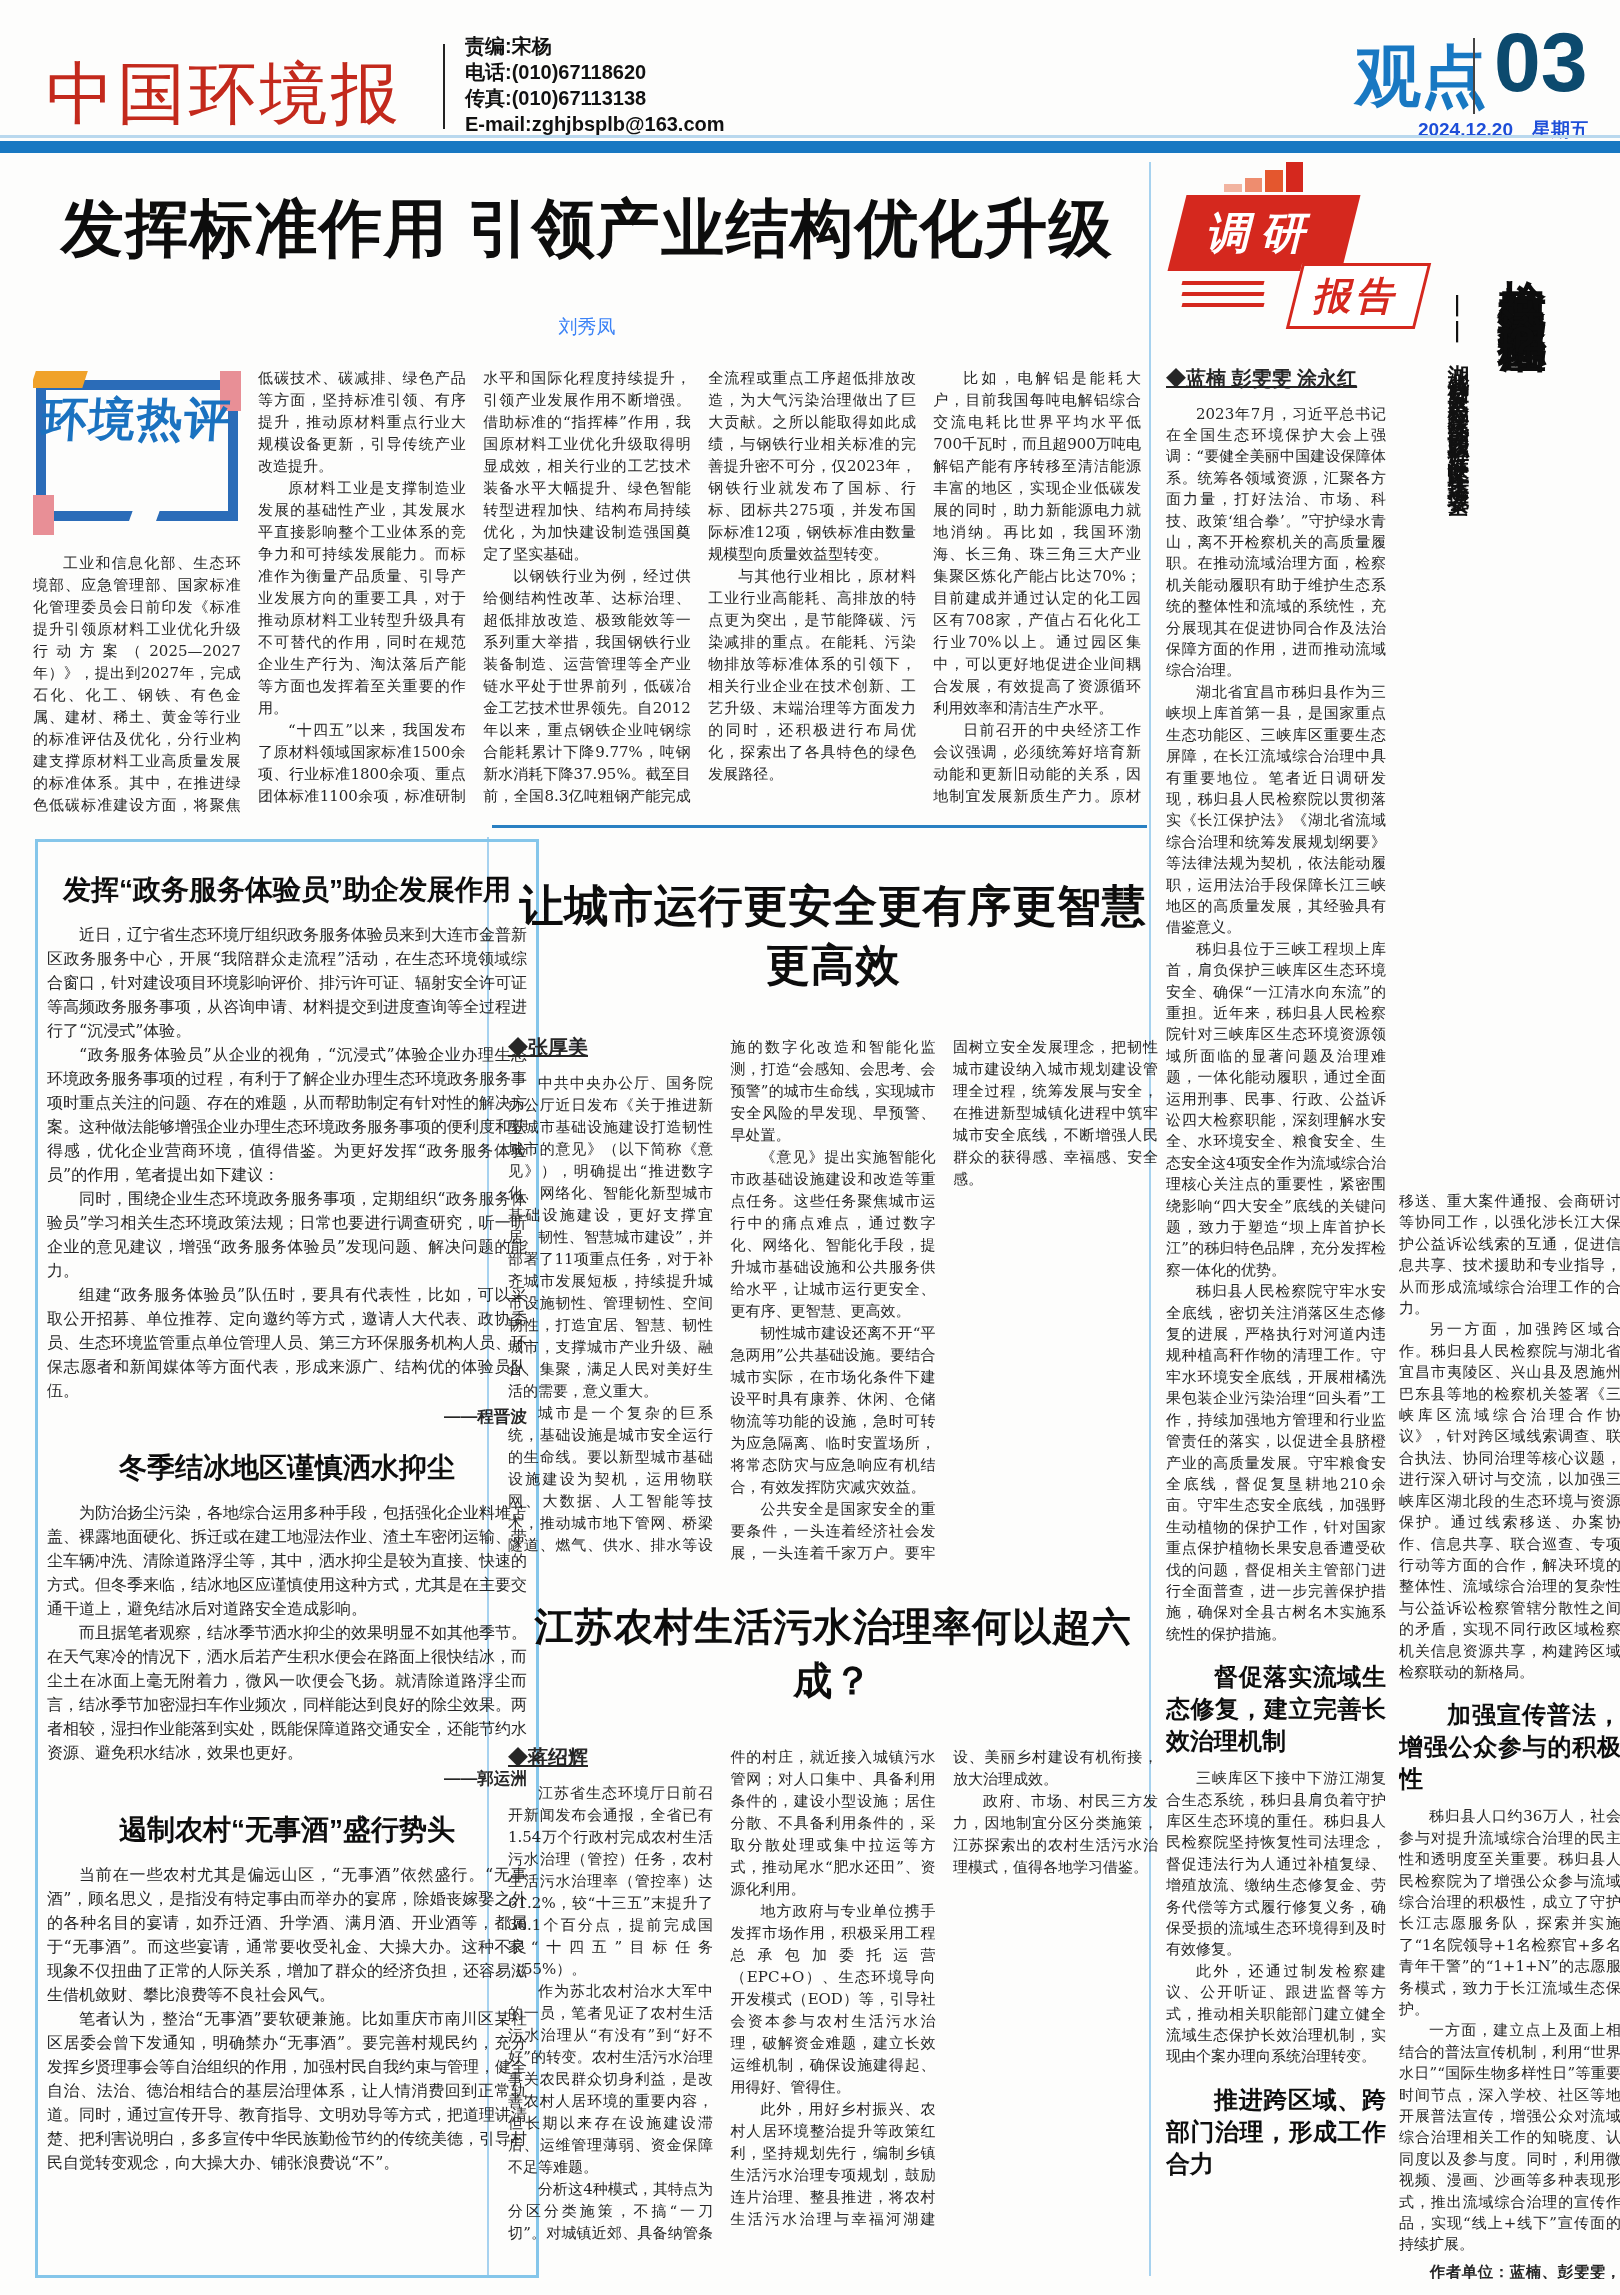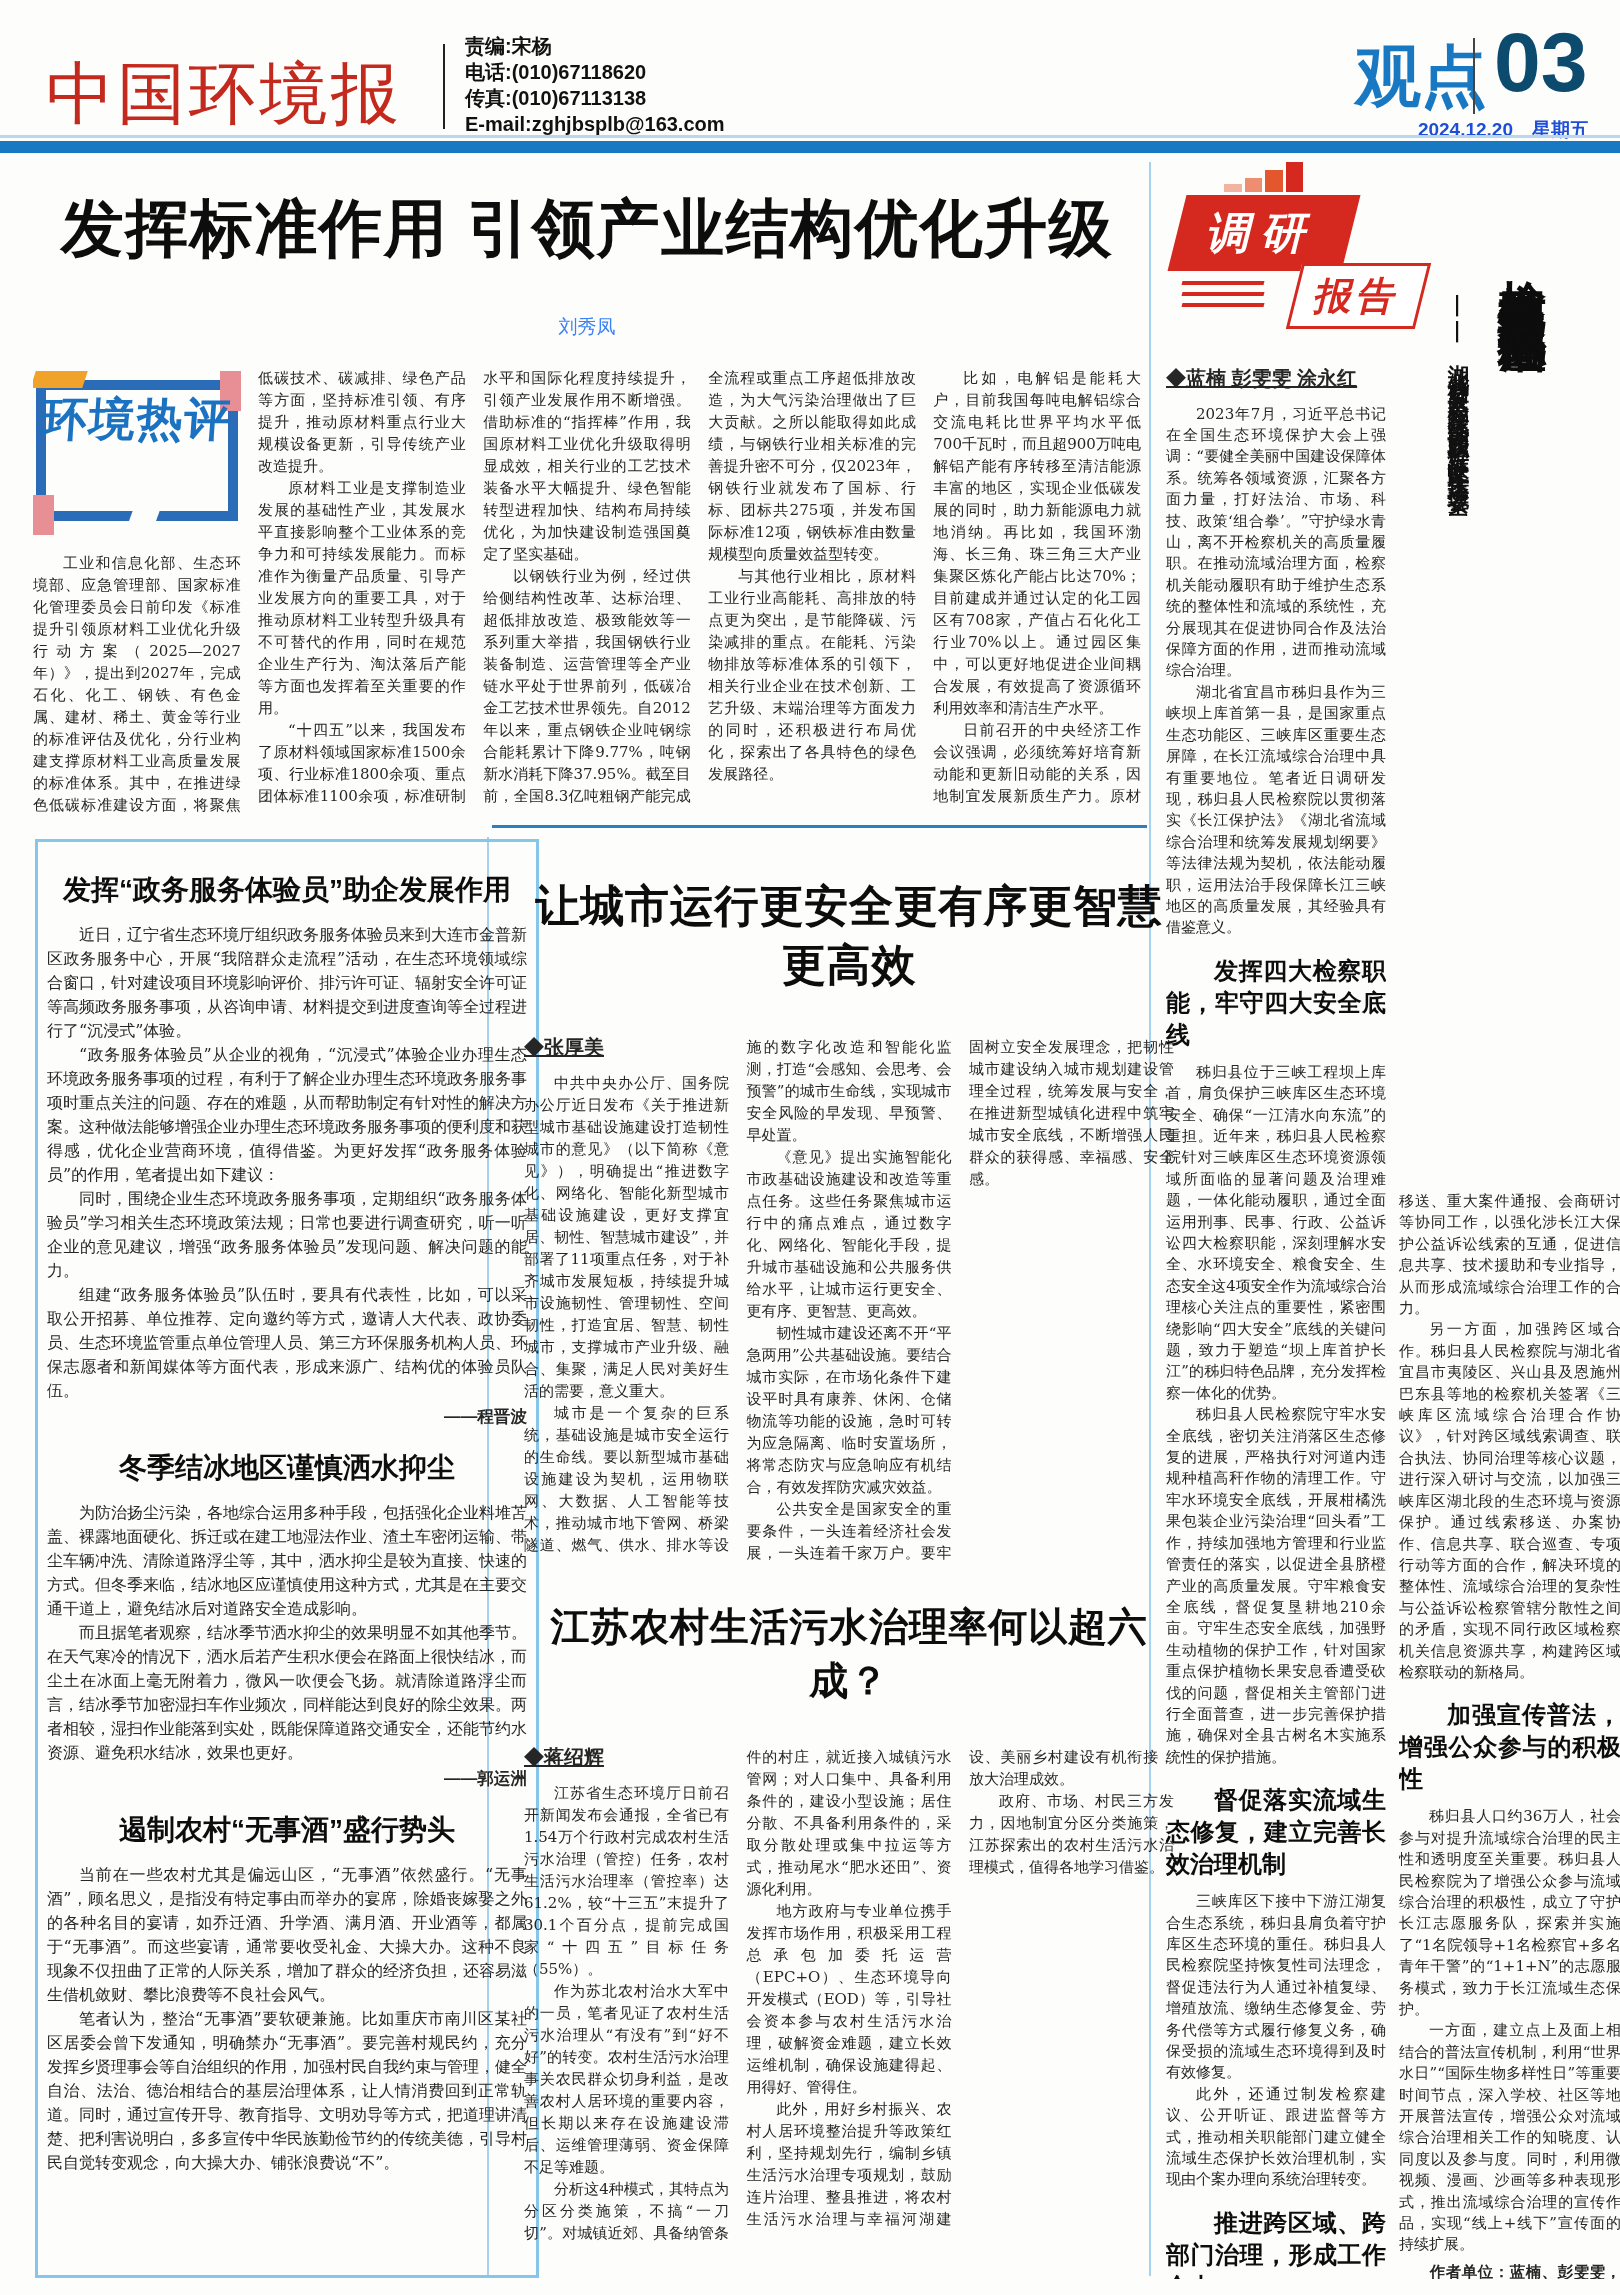--- a/index.html
+++ b/index.html
@@ -45,21 +45,21 @@
   .hr-text{position:absolute;left:0;right:0;top:41px;text-align:center;font-size:46px;font-weight:bold;
            color:#1a72c0;font-family:"DejaVu Serif",serif;letter-spacing:1.6px;transform:skewX(-4deg);}
   
   .left-box{position:absolute;left:35px;top:839px;width:504px;height:1439px;border:3.2px solid #85c6ea;
             box-sizing:border-box;padding:8px 9px;overflow:hidden;}
   .letter-title{text-align:center;font-family:"Liberation Sans",sans-serif;font-weight:bold;
                 font-size:28px;color:#0d0d0d;margin:20.6px 0 14.2px;}
   .letter-body{font-size:16px;line-height:24px;text-align:justify;}
   .letter-sig{text-align:right;font-family:"Liberation Sans",sans-serif;font-weight:bold;font-size:16.6px;margin:3.2px 0 4.7px;}
   
-  .mid-article{position:absolute;left:524px;width:650px;}
+  .mid-article{position:absolute;left:508px;width:650px;}
   .city{top:844px;height:725px;}
   .jiangsu{top:1576px;height:701px;}
   .mid-headline{font-family:"Liberation Sans",sans-serif;font-weight:bold;color:#0d0d0d;text-align:center;}
   .city .mid-headline{font-size:44px;margin-top:33px;letter-spacing:0.8px;}
   .jiangsu .mid-headline{font-size:39px;margin-top:24px;letter-spacing:0.8px;}
   .cols3{column-count:3;column-gap:17.4px;column-fill:auto;text-align:justify;
          font-size:15px;line-height:22px;overflow:hidden;}
   .city .cols3{height:529px;margin-top:41px;}
   .jiangsu .cols3{height:513px;margin-top:38px;}
   .byline{font-family:"Liberation Sans",sans-serif;font-weight:bold;font-size:20px;
@@ -208,21 +208,20 @@
       <div class="dy-sub">报告</div>
     </div>
 
     <div class="vtitle">检察机关如何助力长江流域综合治理？</div>
     <div class="vsub">——湖北省秭归县人民检察院依法能动履职护好三峡库区生态环境安全</div>
 
     <div class="rcol rcol-left">
       <p class="para byline">◆蓝楠 彭雯雯 涂永红</p>
       <p class="para">2023年7月，习近平总书记在全国生态环境保护大会上强调：“要健全美丽中国建设保障体系。统筹各领域资源，汇聚各方面力量，打好法治、市场、科技、政策‘组合拳’。”守护绿水青山，离不开检察机关的高质量履职。在推动流域治理方面，检察机关能动履职有助于维护生态系统的整体性和流域的系统性，充分展现其在促进协同合作及法治保障方面的作用，进而推动流域综合治理。</p>
       <p class="para">湖北省宜昌市秭归县作为三峡坝上库首第一县，是国家重点生态功能区、三峡库区重要生态屏障，在长江流域综合治理中具有重要地位。笔者近日调研发现，秭归县人民检察院以贯彻落实《长江保护法》《湖北省流域综合治理和统筹发展规划纲要》等法律法规为契机，依法能动履职，运用法治手段保障长江三峡地区的高质量发展，其经验具有借鉴意义。</p>
-      <h3 class="rh">发挥四大检察职能，牢守四大安全底线</h3>
       <p class="para">秭归县位于三峡工程坝上库首，肩负保护三峡库区生态环境安全、确保“一江清水向东流”的重担。近年来，秭归县人民检察院针对三峡库区生态环境资源领域所面临的显著问题及治理难题，一体化能动履职，通过全面运用刑事、民事、行政、公益诉讼四大检察职能，深刻理解水安全、水环境安全、粮食安全、生态安全这4项安全作为流域综合治理核心关注点的重要性，紧密围绕影响“四大安全”底线的关键问题，致力于塑造“坝上库首护长江”的秭归特色品牌，充分发挥检察一体化的优势。</p>
       <p class="para">秭归县人民检察院守牢水安全底线，密切关注消落区生态修复的进展，严格执行对河道内违规种植高秆作物的清理工作。守牢水环境安全底线，开展柑橘洗果包装企业污染治理“回头看”工作，持续加强地方管理和行业监管责任的落实，以促进全县脐橙产业的高质量发展。守牢粮食安全底线，督促复垦耕地210余亩。守牢生态安全底线，加强野生动植物的保护工作，针对国家重点保护植物长果安息香遭受砍伐的问题，督促相关主管部门进行全面普查，进一步完善保护措施，确保对全县古树名木实施系统性的保护措施。</p>
       <h3 class="rh">督促落实流域生态修复，建立完善长效治理机制</h3>
       <p class="para">三峡库区下接中下游江湖复合生态系统，秭归县肩负着守护库区生态环境的重任。秭归县人民检察院坚持恢复性司法理念，督促违法行为人通过补植复绿、增殖放流、缴纳生态修复金、劳务代偿等方式履行修复义务，确保受损的流域生态环境得到及时有效修复。</p>
       <p class="para">此外，还通过制发检察建议、公开听证、跟进监督等方式，推动相关职能部门建立健全流域生态保护长效治理机制，实现由个案办理向系统治理转变。</p>
       <h3 class="rh">推进跨区域、跨部门治理，形成工作合力</h3>
 
     </div>
 
     <div class="rcol rcol-right">

